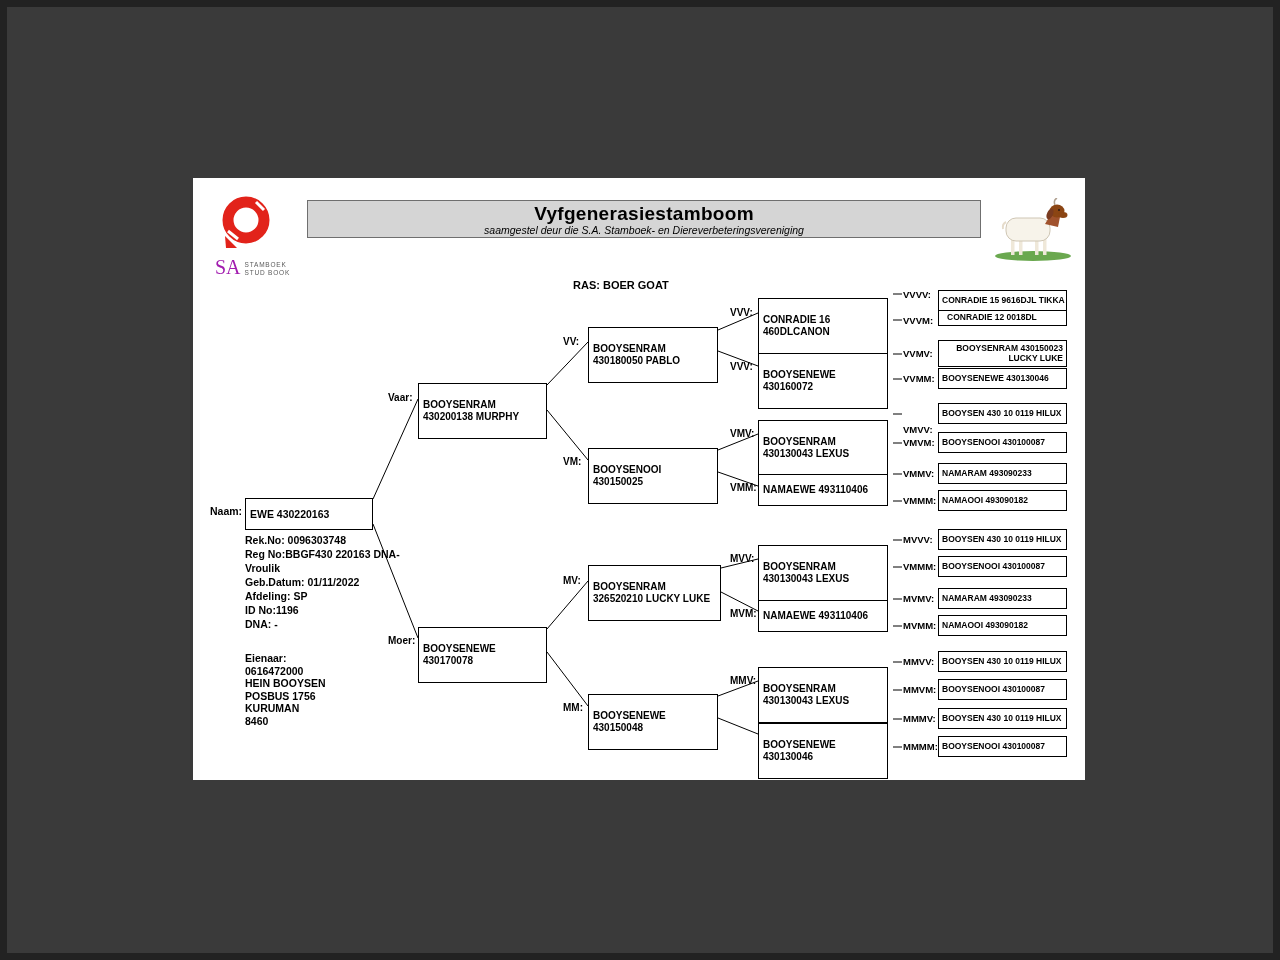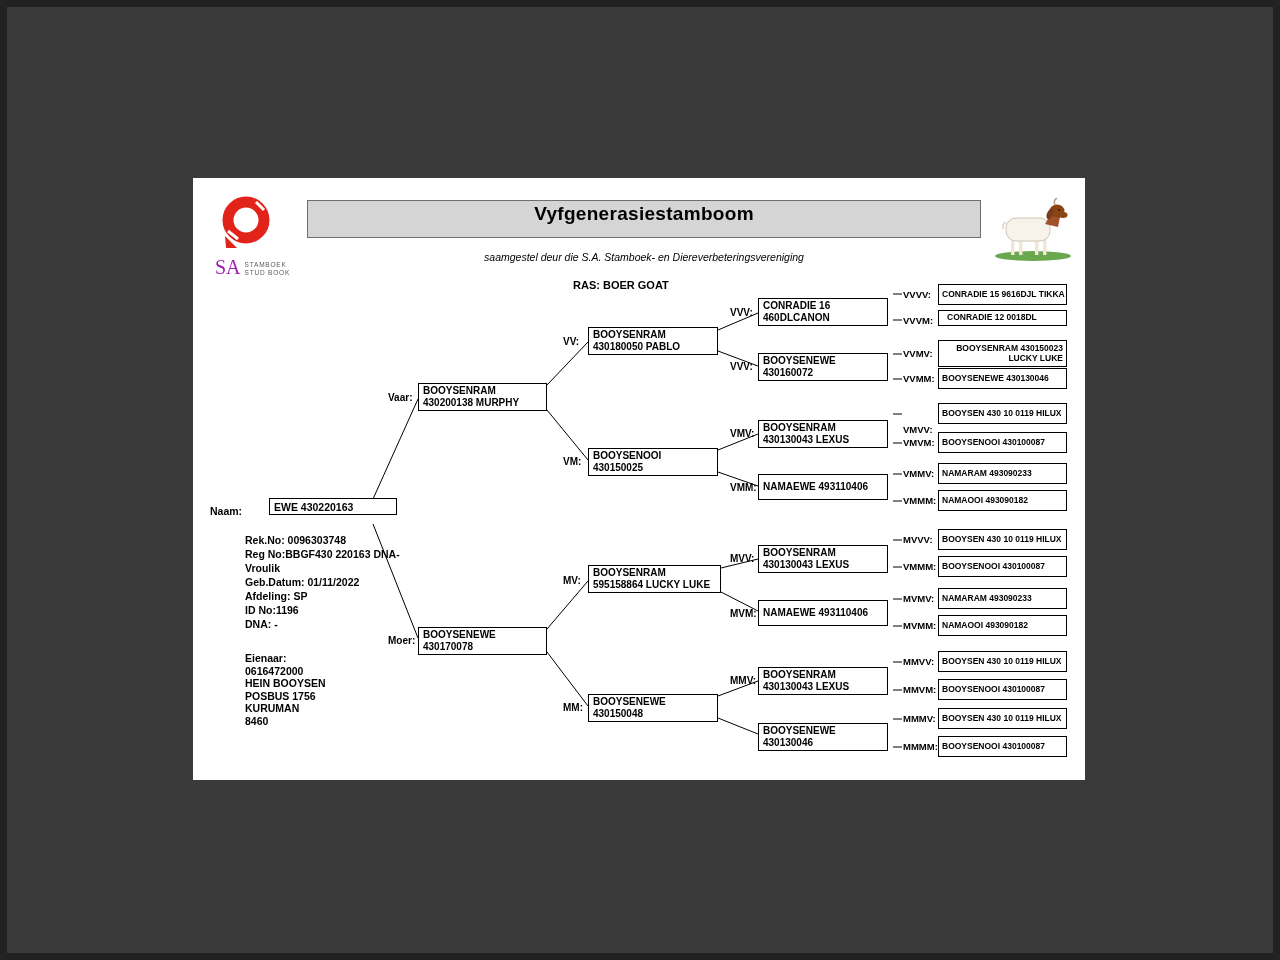--- a/index.html
+++ b/index.html
@@ -2,25 +2,25 @@
 <html><head>
 <meta charset="utf-8">
 <style>
   html,body{margin:0;padding:0;}
   body{background:#2e2e2e;font-family:"Liberation Sans",sans-serif;}
   .viewport{position:relative;width:1280px;height:960px;background:#3a3a3a;box-shadow:inset 0 0 0 7px #222;overflow:hidden;}
   .page{position:absolute;left:193px;top:178px;width:892px;height:602px;background:#ffffff;color:#000;}
   .connectors{position:absolute;left:0;top:0;width:892px;height:602px;pointer-events:none;}
   .titlebox{position:absolute;left:114px;top:22px;width:674px;height:38px;background:#d5d5d5;border:1px solid #6f6f6f;box-sizing:border-box;text-align:center;}
   .title{font-weight:bold;font-size:19px;line-height:21px;margin-top:2px;letter-spacing:.3px;}
-  .subtitle{font-style:italic;font-size:10.5px;line-height:12px;margin-top:27px;}
+  .subtitle{font-style:italic;font-size:10.5px;line-height:12px;}
   .ras{position:absolute;left:380px;top:101px;font-weight:bold;font-size:11px;}
   .plabel{position:absolute;font-weight:bold;font-size:10px;white-space:nowrap;}
   .g5l{font-size:9.5px;}
-  .pbox{position:absolute;background:#fff;border:1px solid #000;font-weight:bold;font-size:10px;line-height:12px;padding:1px 4px;box-sizing:border-box;white-space:nowrap;}
+  .pbox{position:absolute;background:#fff;border:1px solid #000;font-weight:bold;font-size:10px;line-height:12px;padding:15px 4px;box-sizing:border-box;white-space:nowrap;}
   .center{display:flex;align-items:center;}
   .g5{width:129px;font-size:8.5px;line-height:9.5px;padding:1px 3px;display:flex;flex-direction:column;justify-content:center;}
   .details{position:absolute;left:52px;top:355px;font-weight:bold;font-size:10.5px;line-height:14px;}
   .owner{position:absolute;left:52px;top:474px;font-weight:bold;font-size:10.5px;line-height:12.5px;}
   .logo{position:absolute;left:20px;top:16px;width:120px;height:95px;}
   .logo-row{display:flex;align-items:flex-end;margin-top:2px;margin-left:2px;}
   .logo-sa{font-family:"Liberation Serif",serif;font-size:20px;line-height:18px;color:#a21caf;margin-right:4px;}
   .logo-small{font-size:6.5px;letter-spacing:.8px;line-height:7.5px;color:#5a5a5a;}
   .goat{position:absolute;left:800px;top:20px;}
 </style>
@@ -98,21 +98,21 @@
       <ellipse cx="70" cy="17" rx="4.5" ry="3" fill="#8b4513"></ellipse>
       <ellipse cx="57" cy="16" rx="3" ry="5.5" fill="#7a3b20" transform="rotate(25 57 16)"></ellipse>
       <path d="M62 7 q-2 -5 2 -7" stroke="#b0a090" stroke-width="1.5" fill="none"></path>
       <circle cx="66" cy="12" r="1" fill="#2b1a10"></circle>
       <path d="M13 24 q-4 2 -3 7" stroke="#e6dccb" stroke-width="2" fill="none"></path>
     </svg>
 
     <div class="ras">RAS: BOER GOAT</div>
 
     <div class="plabel" style="left:17px;top:327px;font-size:10.5px;">Naam:</div>
-    <div class="pbox center" style="left:52px;top:320px;width:128px;height:17px;font-size:10.5px;margin-left:24px;">
+    <div class="pbox center" style="left:52px;top:320px;width:128px;height:17px;font-size:10.5px;">
       <div>EWE 430220163</div>
     </div>
 
     <div class="details">
       <div>Rek.No: 0096303748</div>
       <div>Reg No:BBGF430 220163 DNA-</div>
       <div>Vroulik</div>
       <div>Geb.Datum: 01/11/2022</div>
       <div>Afdeling: SP</div>
       <div>ID No:1196</div>
@@ -145,21 +145,21 @@
       <div>430180050 PABLO</div>
     </div>
     <div class="plabel" style="left:370px;top:278px;">VM:</div>
     <div class="pbox" style="left:395px;top:270px;width:130px;">
       <div>BOOYSENOOI</div>
       <div>430150025</div>
     </div>
     <div class="plabel" style="left:370px;top:397px;">MV:</div>
     <div class="pbox" style="left:395px;top:387px;width:133px;">
       <div>BOOYSENRAM</div>
-      <div>595158864 LUCKY LUKE</div>
+      <div>326520210 LUCKY LUKE</div>
     </div>
     <div class="plabel" style="left:370px;top:524px;">MM:</div>
     <div class="pbox" style="left:395px;top:516px;width:130px;">
       <div>BOOYSENEWE</div>
       <div>430150048</div>
     </div>
 
     <div class="plabel" style="left:537px;top:129px;">VVV:</div>
     <div class="pbox" style="left:565px;top:120px;width:130px;">
       <div>CONRADIE 16</div>
@@ -209,21 +209,21 @@
     <div class="plabel g5l" style="left:710px;top:317px;">VMMM:</div>
     <div class="plabel g5l" style="left:710px;top:356px;">MVVV:</div>
     <div class="plabel g5l" style="left:710px;top:383px;">VMMM:</div>
     <div class="plabel g5l" style="left:710px;top:415px;">MVMV:</div>
     <div class="plabel g5l" style="left:710px;top:442px;">MVMM:</div>
     <div class="plabel g5l" style="left:710px;top:478px;">MMVV:</div>
     <div class="plabel g5l" style="left:710px;top:506px;">MMVM:</div>
     <div class="plabel g5l" style="left:710px;top:535px;">MMMV:</div>
     <div class="plabel g5l" style="left:710px;top:563px;">MMMM:</div>
 
-    <div class="pbox g5" style="left:745px;top:106px;height:21px;">
+    <div class="pbox g5" style="left:745px;top:112px;height:21px;">
         <div>CONRADIE 15 9616DJL TIKKA</div>
       </div>
     <div class="pbox g5" style="left:745px;top:132px;height:16px;padding-left:8px;">
         <div>CONRADIE 12 0018DL</div>
       </div>
     <div class="pbox g5" style="left:745px;top:162px;height:27px;align-items:flex-end;">
       <div>BOOYSENRAM 430150023</div>
       <div>LUCKY LUKE</div>
     </div>
     <div class="pbox g5" style="left:745px;top:190px;height:21px;">

